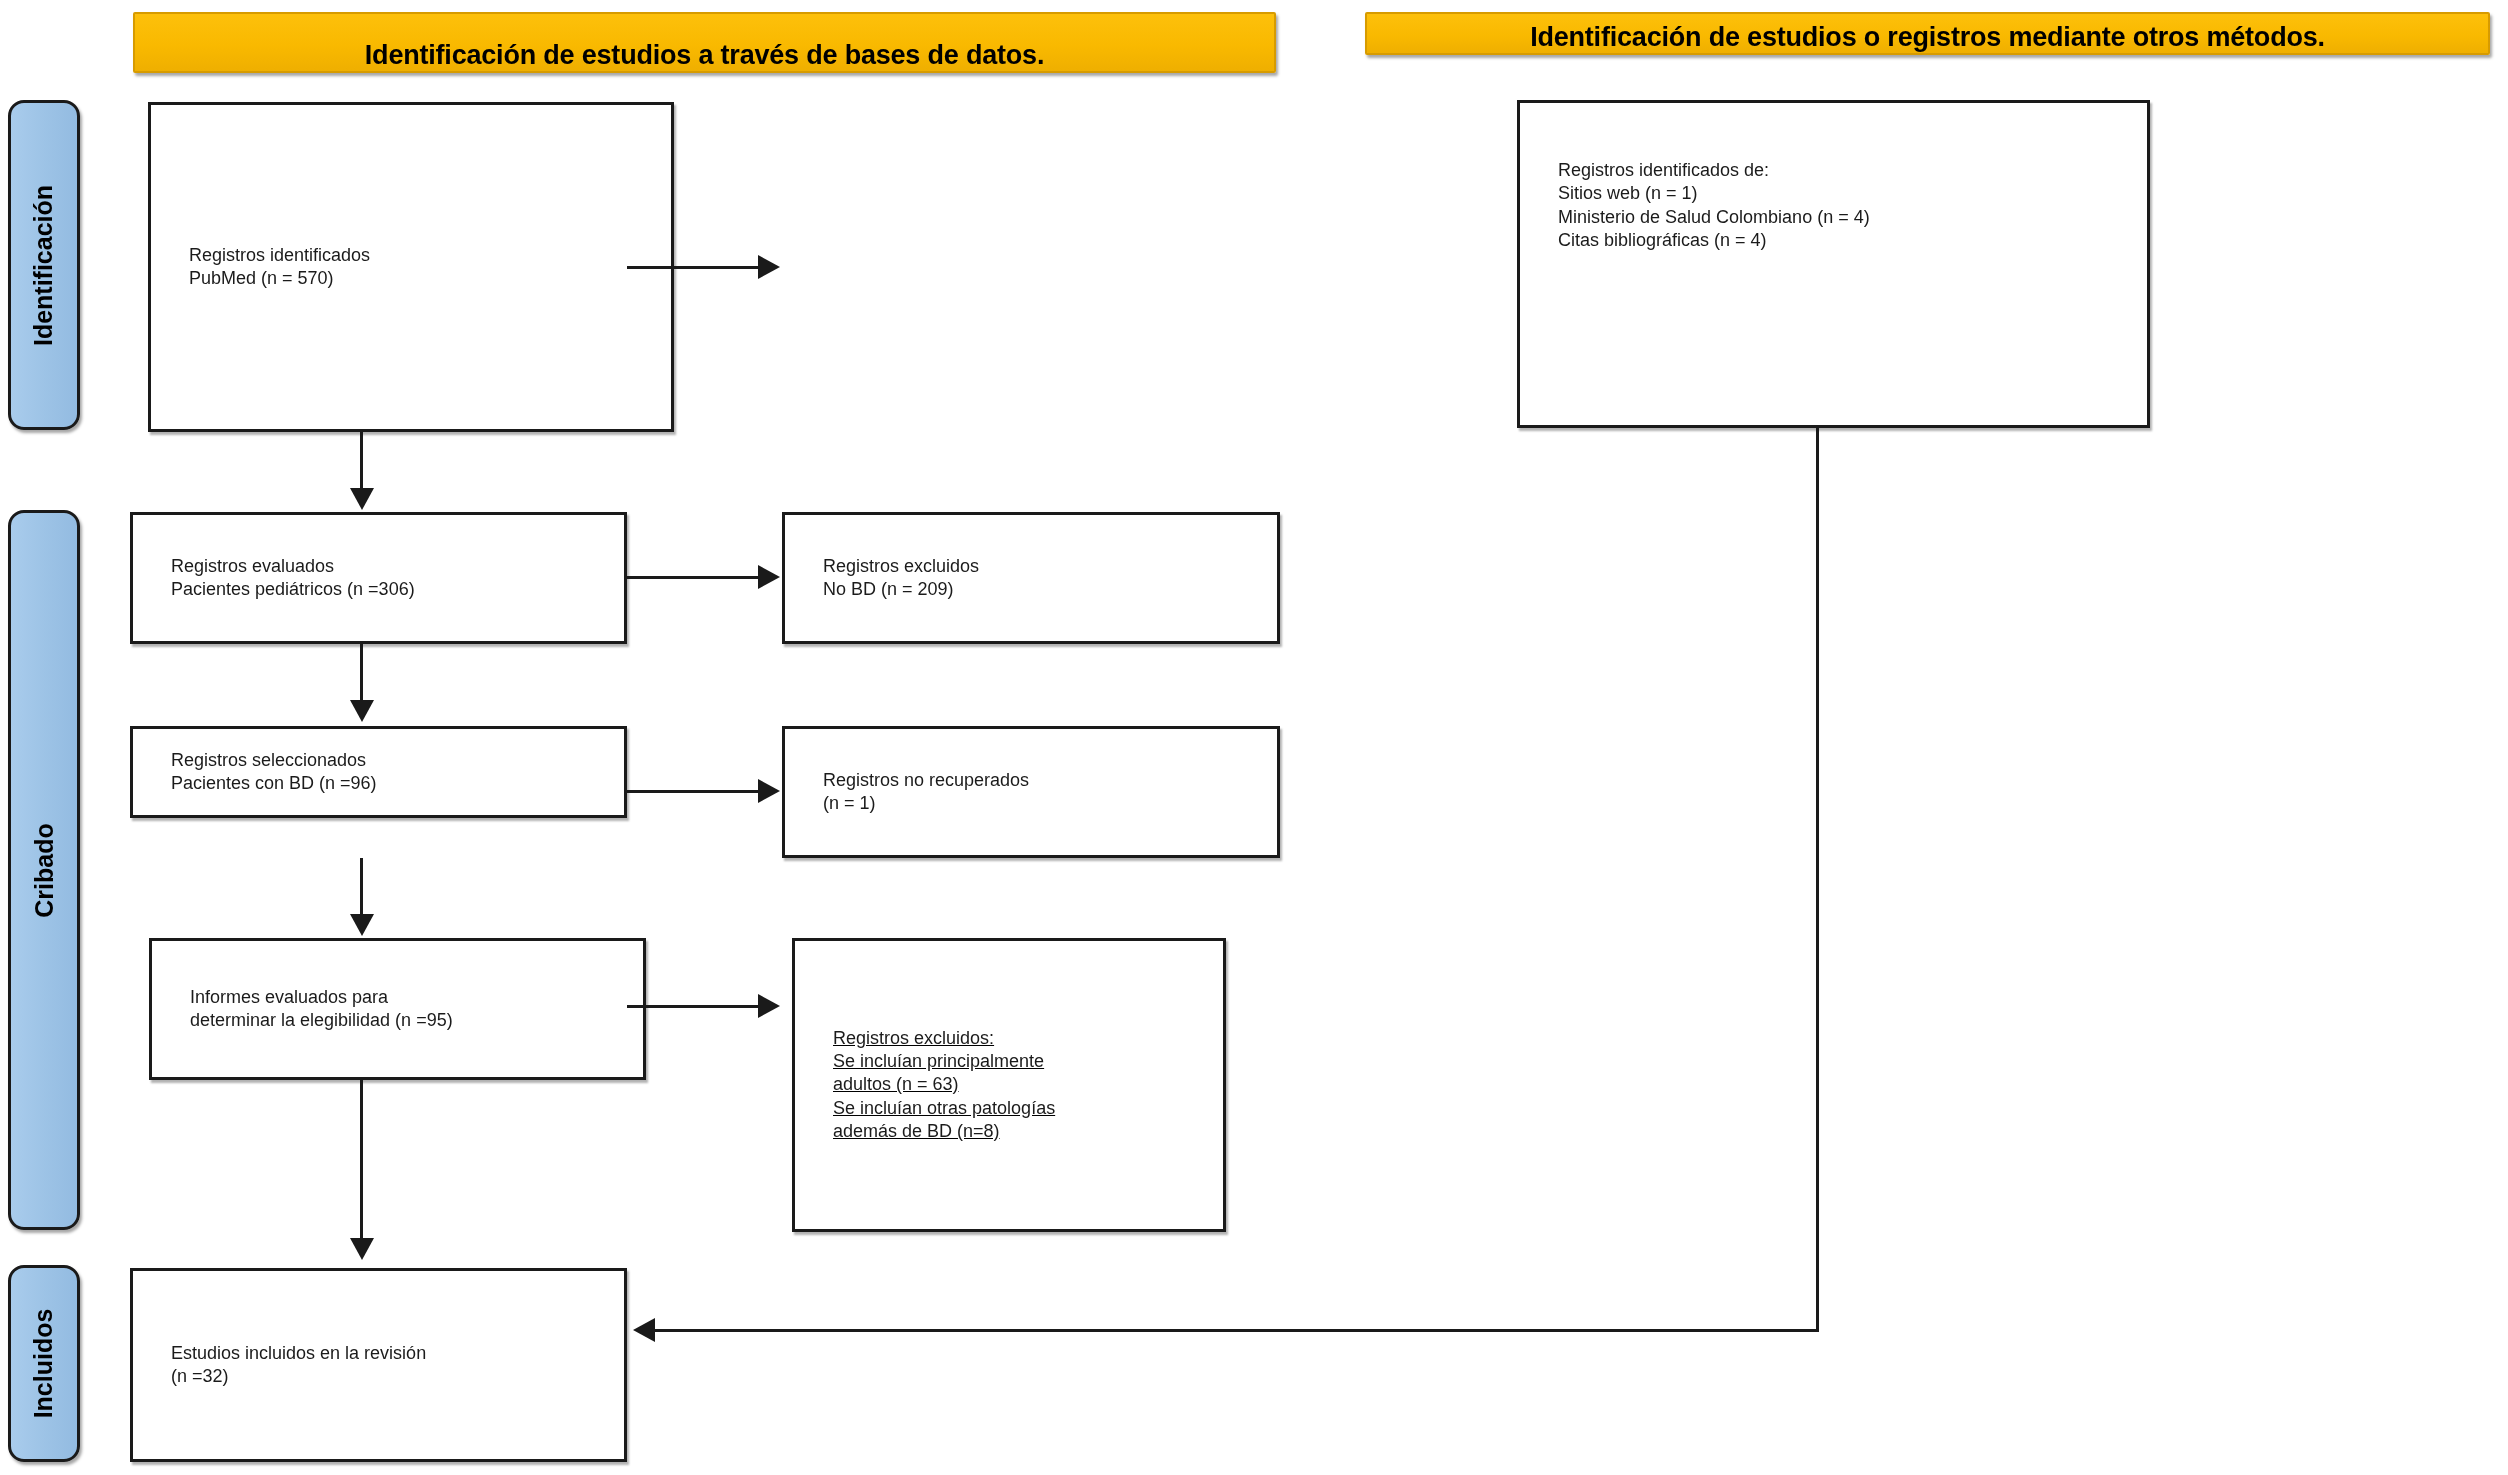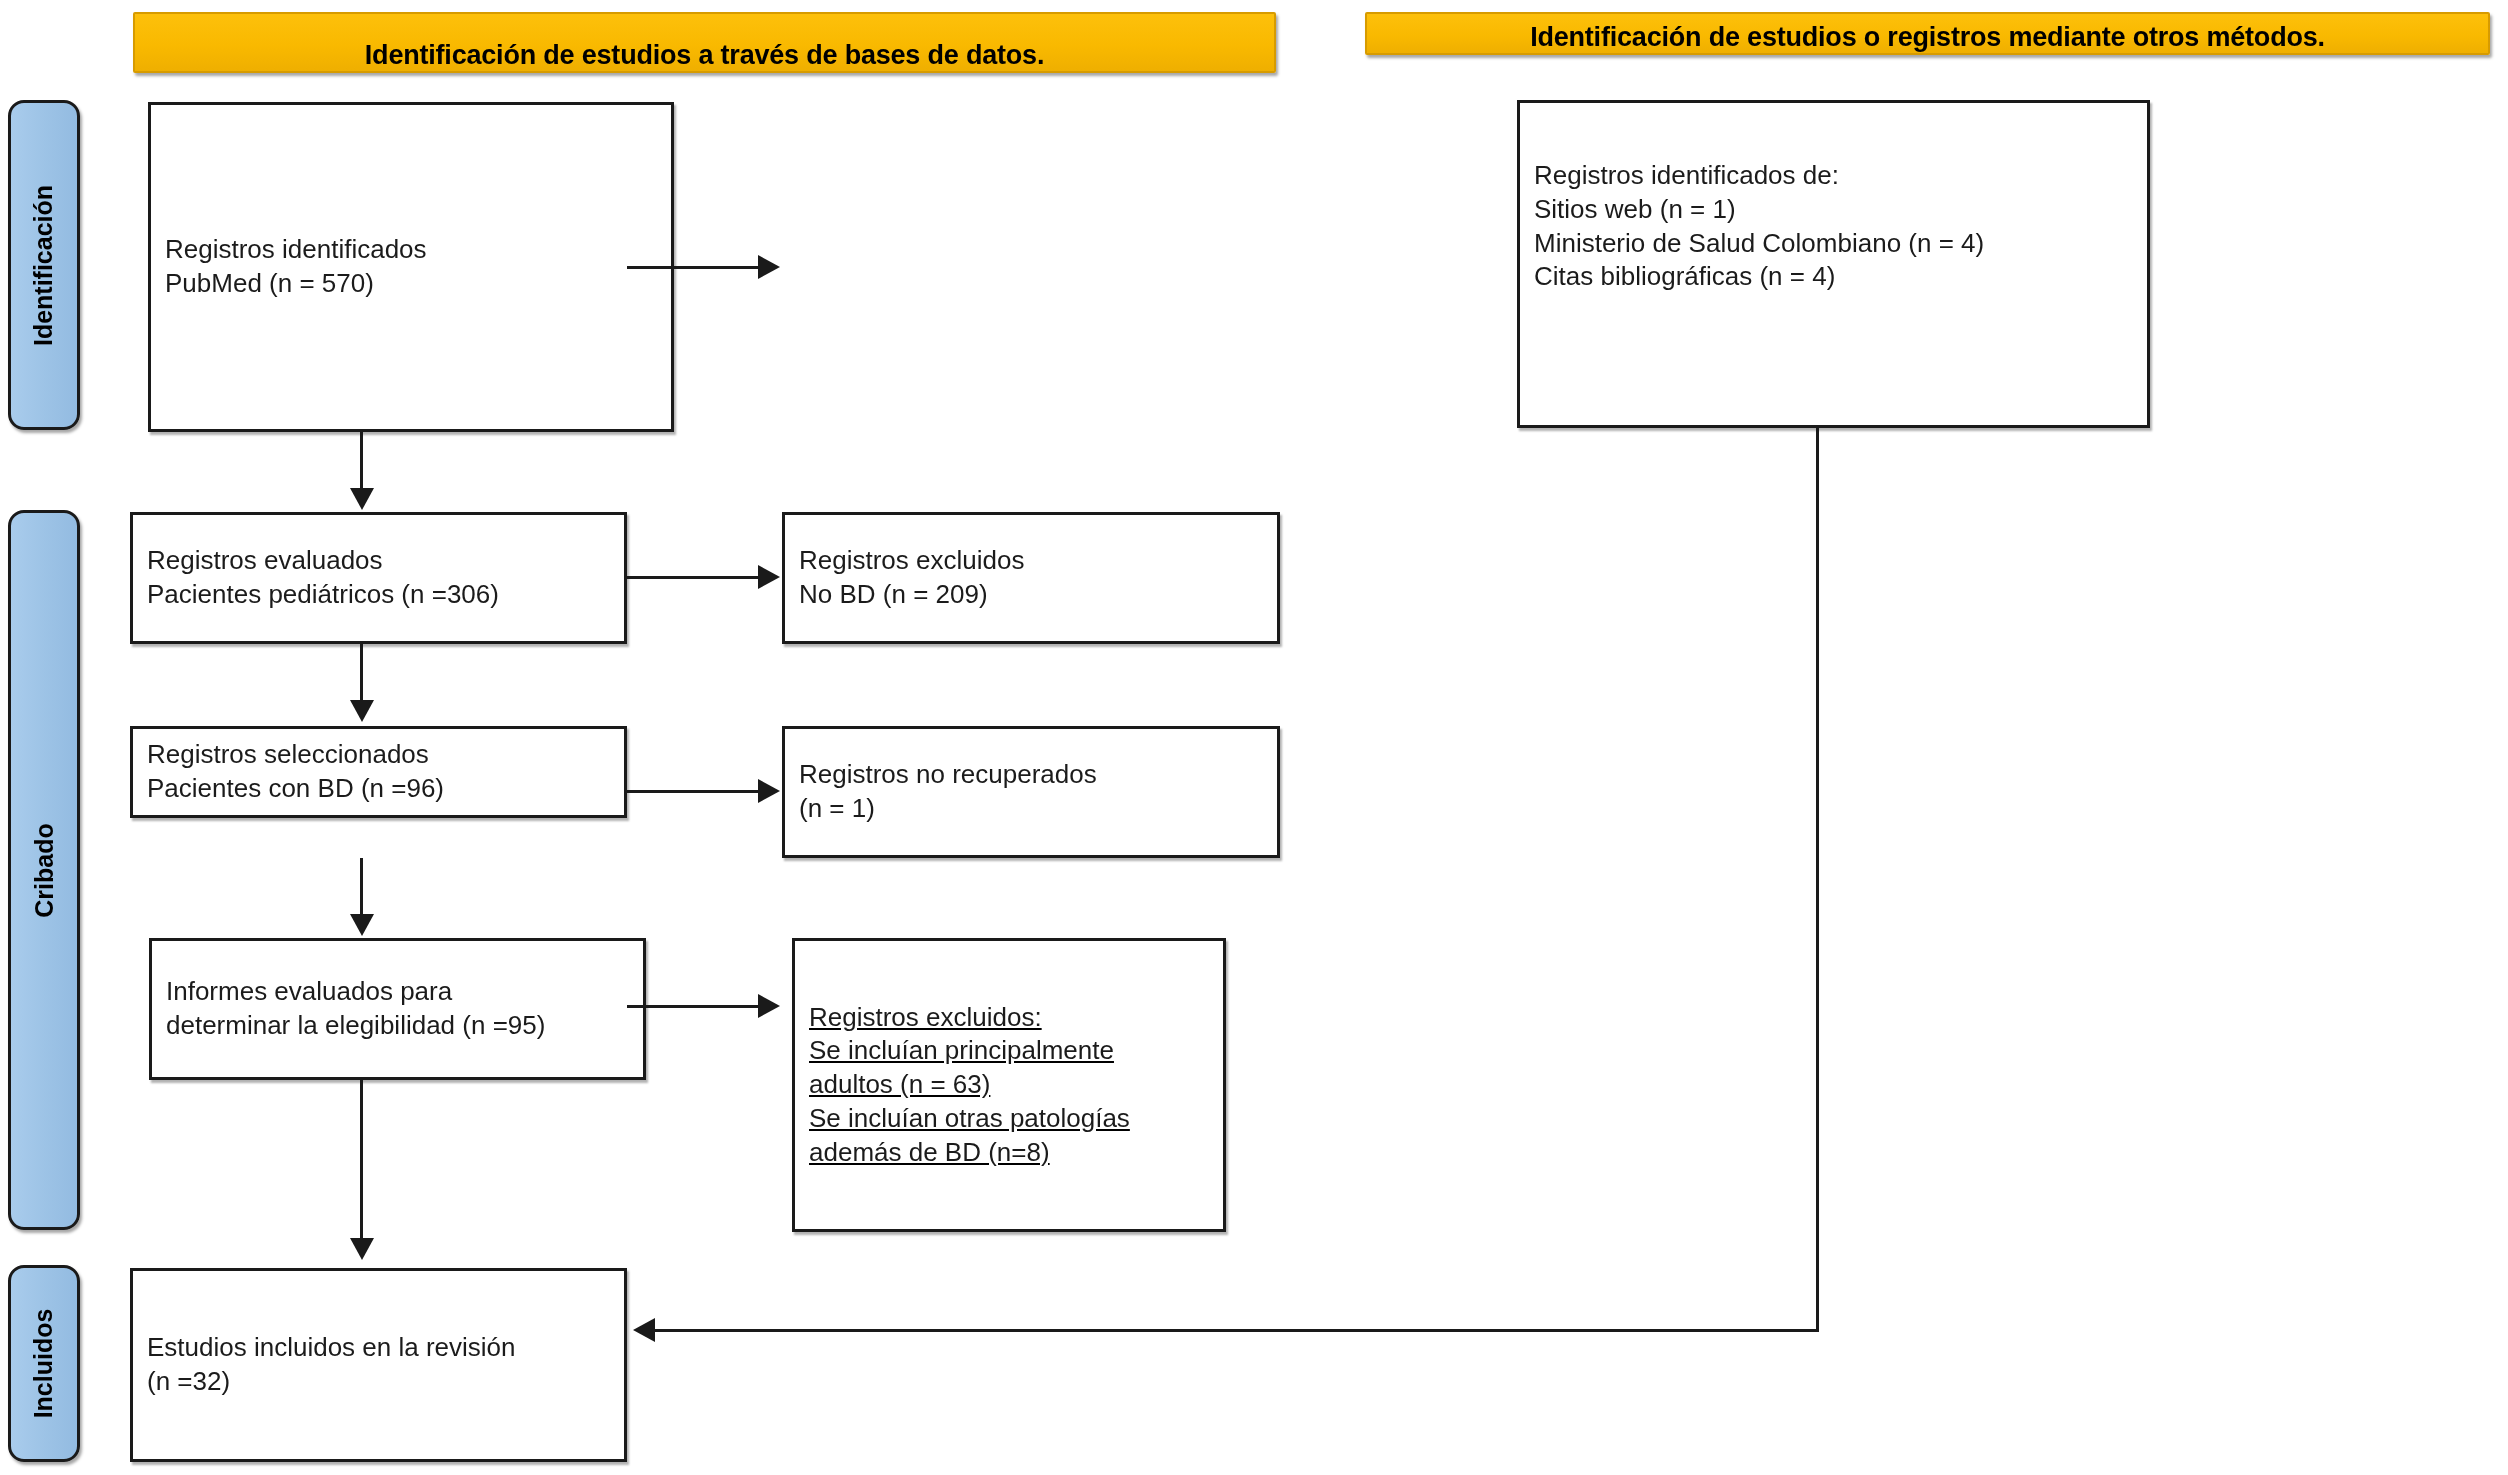--- a/index.html
+++ b/index.html
@@ -60,23 +60,23 @@
   .fbox{
     position:absolute;
     background:#ffffff;
     border:3px solid #1a1a1a;
     box-sizing:border-box;
     box-shadow:2px 3px 2px rgba(0,0,0,0.30);
     display:flex;
     align-items:center;
   }
   .fbox .txt{
-    padding-left:14px;
+    padding-left:38px;
     padding-right:12px;
-    font-size:26px;
+    font-size:18px;
     line-height:1.30;
     color:#1b1b1b;
     white-space:pre-line;
   }
   .fbox.topalign{align-items:flex-start;}
   .fbox.topalign .txt{padding-top:56px;}
 
   
   .hline{position:absolute;background:#1a1a1a;height:3px;}
   .vline{position:absolute;background:#1a1a1a;width:3px;}

